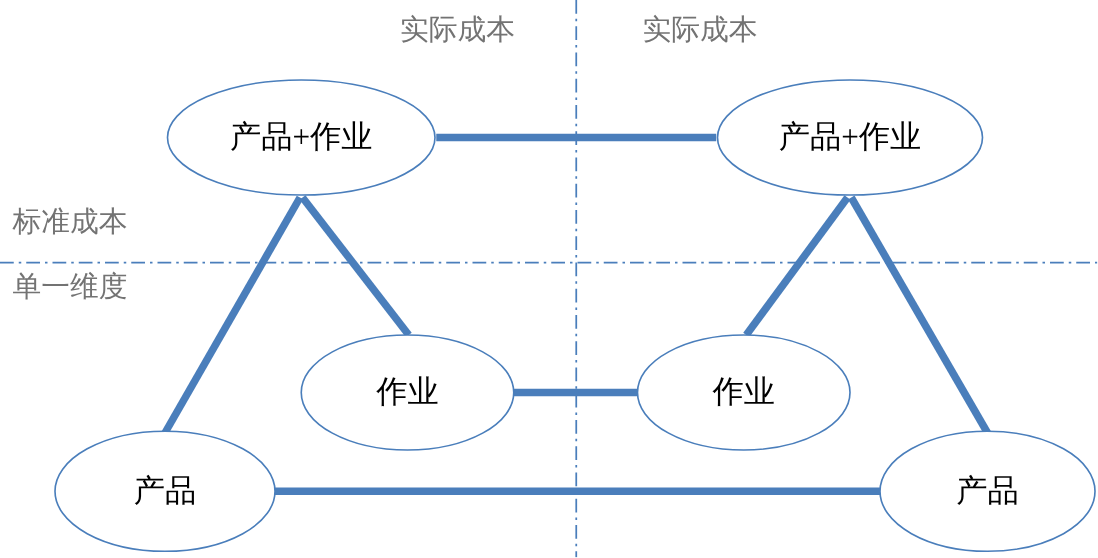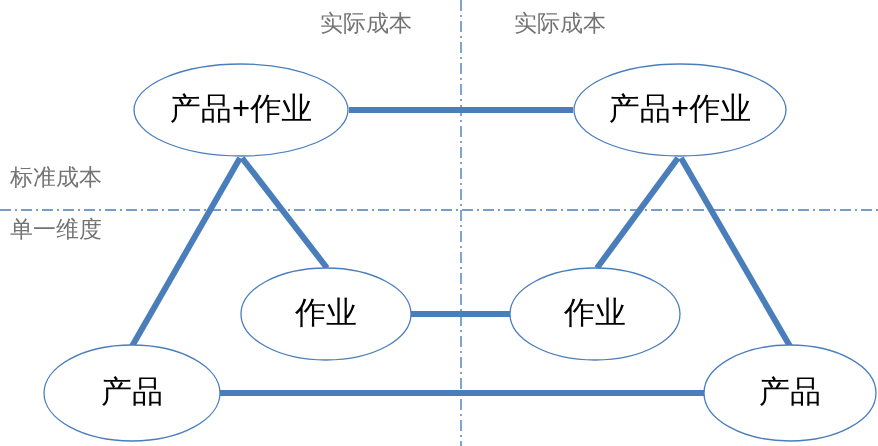--- a/index.html
+++ b/index.html
@@ -22,24 +22,24 @@
     left: 0;
     top: 0;
     width: 878px;
     height: 446px;
   }
   .node-label {
     position: absolute;
     transform: translate(-50%, -50%);
     white-space: nowrap;
     color: #000000;
-    font-size: 31px;
+    font-size: 25px;
     line-height: 1;
     letter-spacing: 0px;
-    font-family: Liberation Mono, monospace;
+    font-family: Liberation Serif, serif;
   }
   .axis-label {
     position: absolute;
     white-space: nowrap;
     color: #737373;
     font-size: 23px;
     line-height: 1;
     font-family: "Liberation Serif", "DejaVu Serif", serif;
   }
   .col-label {

